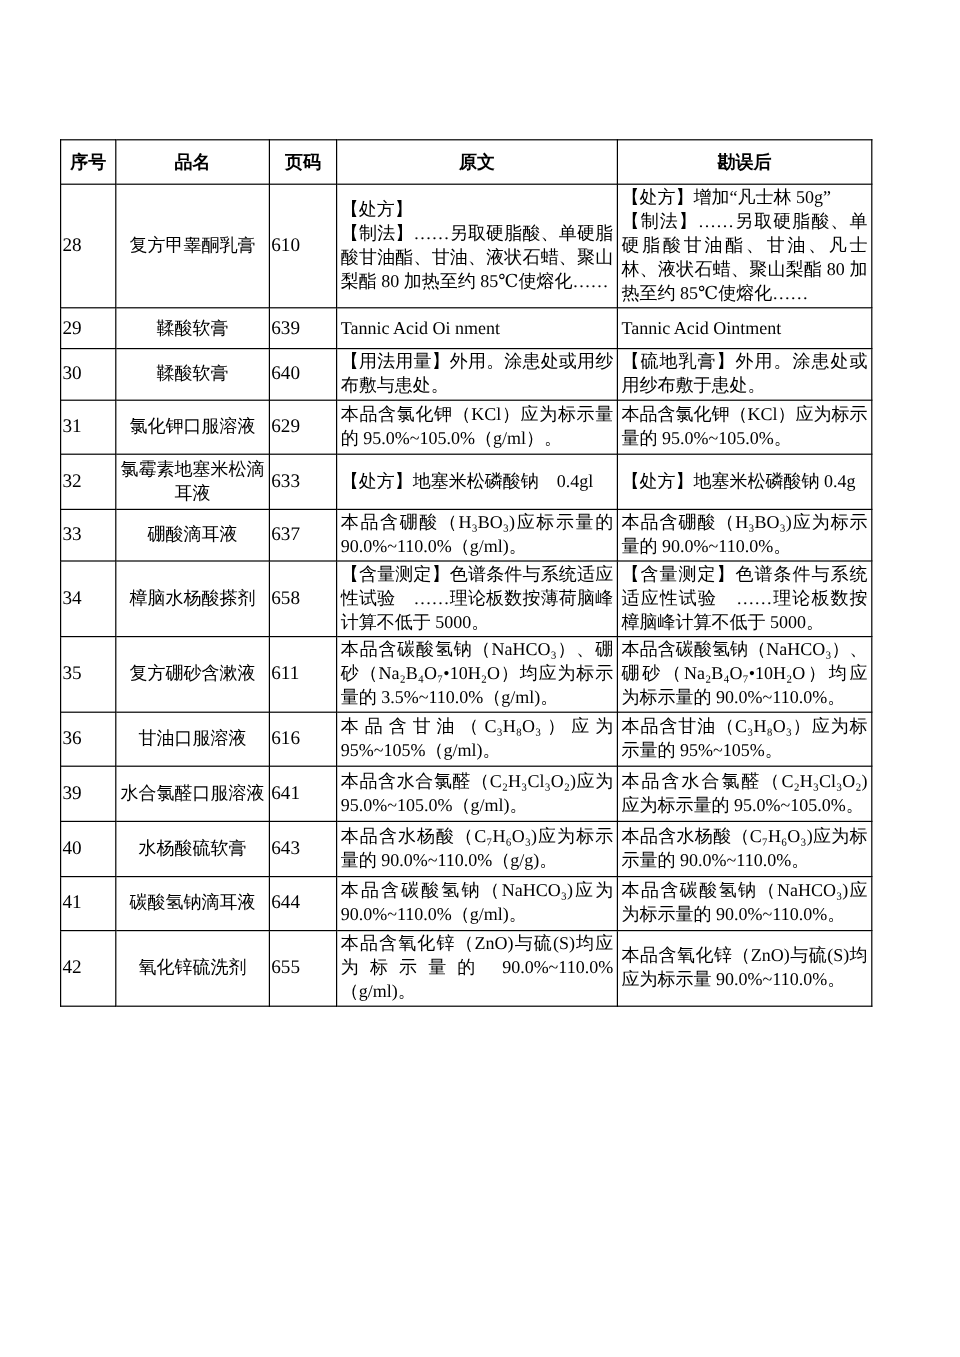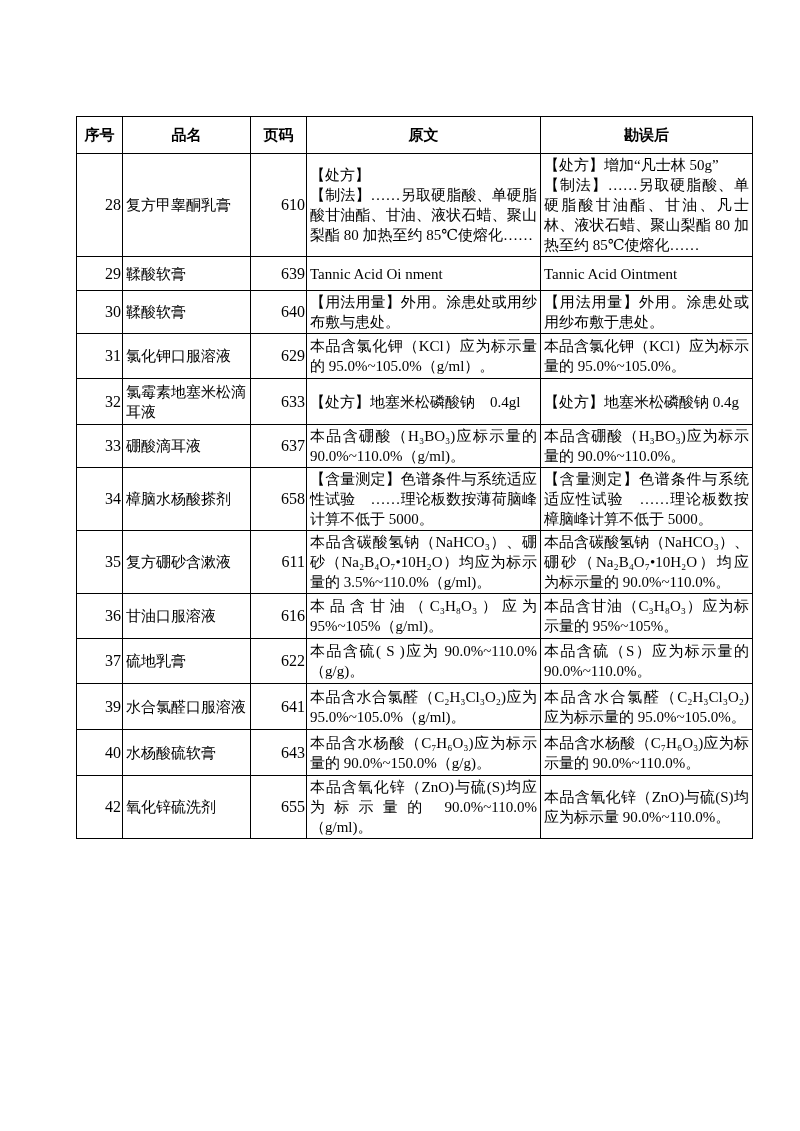--- a/index.html
+++ b/index.html
@@ -9,21 +9,21 @@
   }
   .sheet {
     position: relative;
     width: 800px;
     height: 1131px;
     background: #ffffff;
     overflow: hidden;
   }
   table.errata {
     position: absolute;
-    left: 76px;
+    left: 50px;
     top: 116px;
     width: 676px;
     border-collapse: collapse;
     table-layout: fixed;
     border: 1.5px solid #000;
   }
   .errata th, .errata td {
     border: 1px solid #000;
     color: #000;
     vertical-align: middle;
@@ -35,25 +35,26 @@
     font-size: 15px;
     text-align: center;
     padding: 2px 1px;
   }
   .errata td {
     font-family: "Liberation Serif", "DejaVu Serif", serif;
     font-size: 15px;
     line-height: 20px;
   }
   td.c-no, td.c-page {
-    text-align: right;
+    text-align: left;
     font-size: 16px;
     padding: 0 1px;
   }
   td.c-name {
+    text-align: center;
     padding: 0 3px;
   }
   td.c-text {
     text-align: justify;
     padding: 1px 3px;
     white-space: pre-line;
   }
 </style>
 </head>
 <body>
@@ -91,21 +92,21 @@
         <td class="c-name">鞣酸软膏</td>
         <td class="c-page">639</td>
         <td class="c-text">Tannic Acid Oi nment</td>
         <td class="c-text">Tannic Acid Ointment</td>
       </tr>
       <tr style="height:42px">
         <td class="c-no">30</td>
         <td class="c-name">鞣酸软膏</td>
         <td class="c-page">640</td>
         <td class="c-text">【用法用量】外用。涂患处或用纱布敷与患处。</td>
-        <td class="c-text">【用法用量】外用。涂患处或用纱布敷于患处。</td>
+        <td class="c-text">【硫地乳膏】外用。涂患处或用纱布敷于患处。</td>
       </tr>
       <tr style="height:45px">
         <td class="c-no">31</td>
         <td class="c-name">氯化钾口服溶液</td>
         <td class="c-page">629</td>
         <td class="c-text">本品含氯化钾（KCl）应为标示量的 95.0%~105.0%（g/ml）。</td>
         <td class="c-text">本品含氯化钾（KCl）应为标示量的 95.0%~105.0%。</td>
       </tr>
       <tr style="height:46px">
         <td class="c-no">32</td>
@@ -135,40 +136,40 @@
         <td class="c-text">本品含碳酸氢钠（NaHCO₃）、硼砂（Na₂B₄O₇•10H₂O）均应为标示量的 3.5%~110.0%（g/ml)。</td>
         <td class="c-text">本品含碳酸氢钠（NaHCO₃）、硼砂（Na₂B₄O₇•10H₂O）均应为标示量的 90.0%~110.0%。</td>
       </tr>
       <tr style="height:45px">
         <td class="c-no">36</td>
         <td class="c-name">甘油口服溶液</td>
         <td class="c-page">616</td>
         <td class="c-text">本品含甘油（C₃H₈O₃）应为 95%~105%（g/ml)。</td>
         <td class="c-text">本品含甘油（C₃H₈O₃）应为标示量的 95%~105%。</td>
       </tr>
-      <tr style="height:45px">
-        <td class="c-no">37</td>
-        <td class="c-name">硫地乳膏</td>
-        <td class="c-page">622</td>
-        <td class="c-text">本品含硫( S )应为 90.0%~110.0%（g/g)。</td>
-        <td class="c-text">本品含硫（S）应为标示量的 90.0%~110.0%。</td>
-      </tr>
       <tr style="height:46px">
         <td class="c-no">39</td>
         <td class="c-name">水合氯醛口服溶液</td>
         <td class="c-page">641</td>
         <td class="c-text">本品含水合氯醛（C₂H₃Cl₃O₂)应为 95.0%~105.0%（g/ml)。</td>
         <td class="c-text">本品含水合氯醛（C₂H₃Cl₃O₂)应为标示量的 95.0%~105.0%。</td>
       </tr>
       <tr style="height:46px">
         <td class="c-no">40</td>
         <td class="c-name">水杨酸硫软膏</td>
         <td class="c-page">643</td>
-        <td class="c-text">本品含水杨酸（C₇H₆O₃)应为标示量的 90.0%~150.0%（g/g)。</td>
+        <td class="c-text">本品含水杨酸（C₇H₆O₃)应为标示量的 90.0%~110.0%（g/g)。</td>
         <td class="c-text">本品含水杨酸（C₇H₆O₃)应为标示量的 90.0%~110.0%。</td>
+      </tr>
+      <tr style="height:45px">
+        <td class="c-no">41</td>
+        <td class="c-name">碳酸氢钠滴耳液</td>
+        <td class="c-page">644</td>
+        <td class="c-text">本品含碳酸氢钠（NaHCO₃)应为 90.0%~110.0%（g/ml)。</td>
+        <td class="c-text">本品含碳酸氢钠（NaHCO₃)应为标示量的 90.0%~110.0%。</td>
       </tr>
       <tr style="height:42px">
         <td class="c-no">42</td>
         <td class="c-name">氧化锌硫洗剂</td>
         <td class="c-page">655</td>
         <td class="c-text">本品含氧化锌（ZnO)与硫(S)均应为标示量的 90.0%~110.0%（g/ml)。</td>
         <td class="c-text">本品含氧化锌（ZnO)与硫(S)均应为标示量 90.0%~110.0%。</td>
       </tr>
     </tbody>
   </table>

